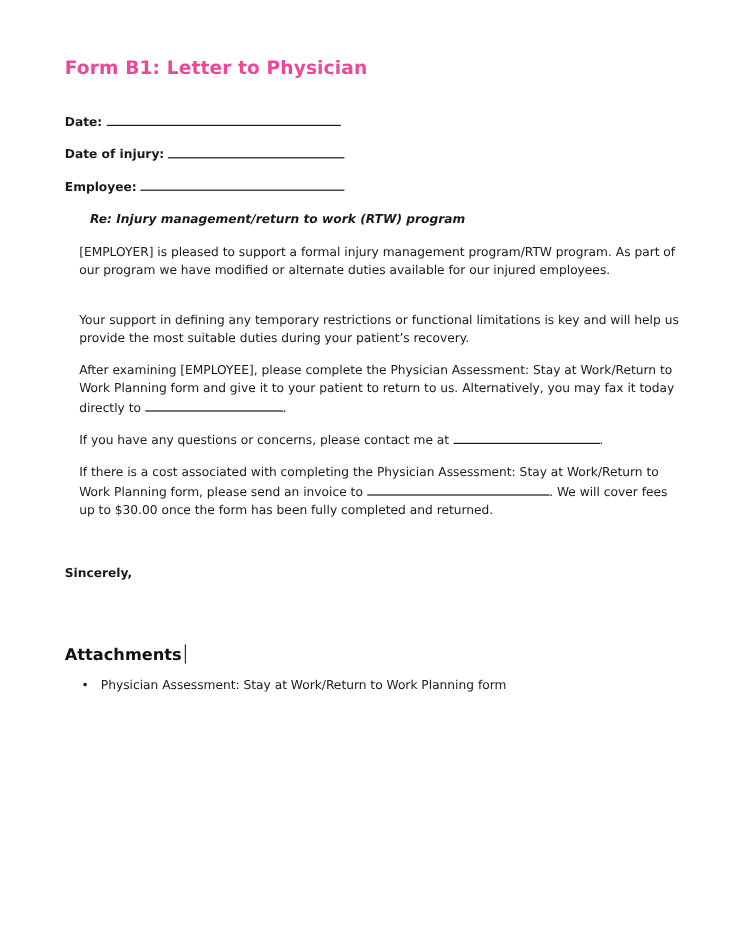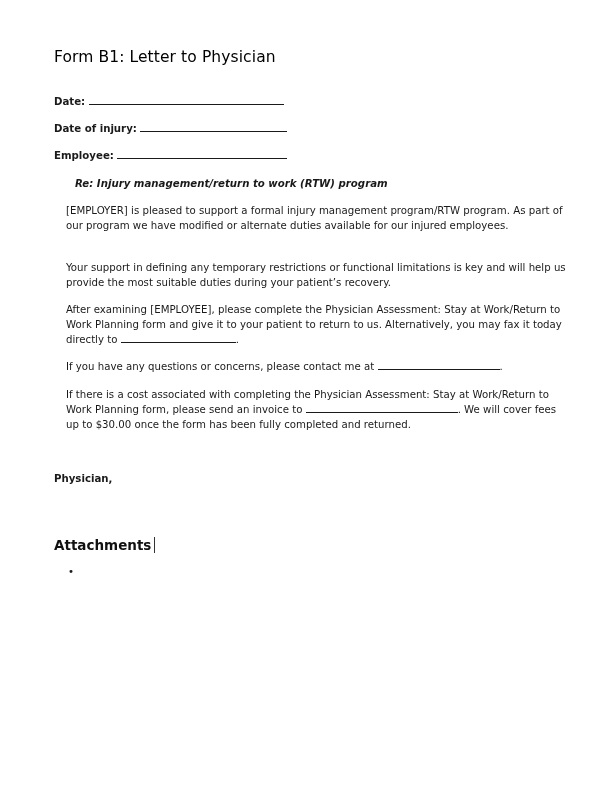--- a/index.html
+++ b/index.html
@@ -1,20 +1,20 @@
 <!DOCTYPE html>
 <html><head>
 <meta charset="utf-8">
 <style>
   html, body { margin: 0; padding: 0; background: #ffffff; }
   body { width: 612px; height: 792px; position: relative; overflow: hidden;
          font-family: "DejaVu Sans", sans-serif; color: #1a1a1a; }
   .page { position: absolute; left: 54px; top: 0; width: 500px; }
   .title { position: absolute; top: 48px; left: 0; font-family: "DejaVu Sans", sans-serif;
-           font-weight: normal; font-size: 15.5px; color: #000000; white-space: nowrap; letter-spacing: 0.1px; }
+           font-weight: bold; font-size: 15.5px; color: #ec4899; white-space: nowrap; letter-spacing: 0.1px; }
   .line { position: absolute; left: 0; font-size: 10.2px; line-height: 15px; white-space: nowrap; font-weight: bold; }
   .para { position: absolute; left: 12px; width: 500px; font-size: 10.2px; line-height: 15px; }
   .blank { display: inline-block; border-bottom: 1px solid #1a1a1a; height: 10px; vertical-align: baseline; }
   .italic { font-style: italic; margin-left: 21px; }
   .h2 { position: absolute; left: 0; top: 537px; font-weight: bold; font-size: 13.5px; color: #111; white-space: nowrap; }
   .caret { display: inline-block; width: 1px; height: 16px; background: #333; vertical-align: -3px; margin-left: 3px; }
   .bullets { position: absolute; left: 14px; top: 564px; margin: 0; padding: 0; list-style: none; font-size: 10.2px; line-height: 15px; }
   .bullets li { position: relative; padding-left: 16px; white-space: nowrap; }
   .bullets li .dot { position: absolute; left: 0; top: 0; }
 </style>
@@ -44,24 +44,25 @@
   </div>
 
   <div class="para" style="top:359px">
     <span>If you have any questions or concerns, please contact me at </span><span class="blank" style="width:122px"></span><span>.</span>
   </div>
 
   <div class="para" style="top:387px">
     <span>If there is a cost associated with completing the Physician Assessment: Stay at Work/Return to Work Planning form, please send an invoice to </span><span class="blank" style="width:152px"></span><span>. We will cover fees up to $30.00 once the form has been fully completed and returned.</span>
   </div>
 
-  <div class="line" style="top:471px">Physician,</div>
+  <div class="line" style="top:471px">Sincerely,</div>
 
   <div class="h2">
     <span>Attachments</span><span class="caret"></span>
   </div>
 
   <ul class="bullets">
     <li>
       <span class="dot">•</span>
+      <span>Physician Assessment: Stay at Work/Return to Work Planning form</span>
     </li>
   </ul>
 </div>
 
 </body></html>

